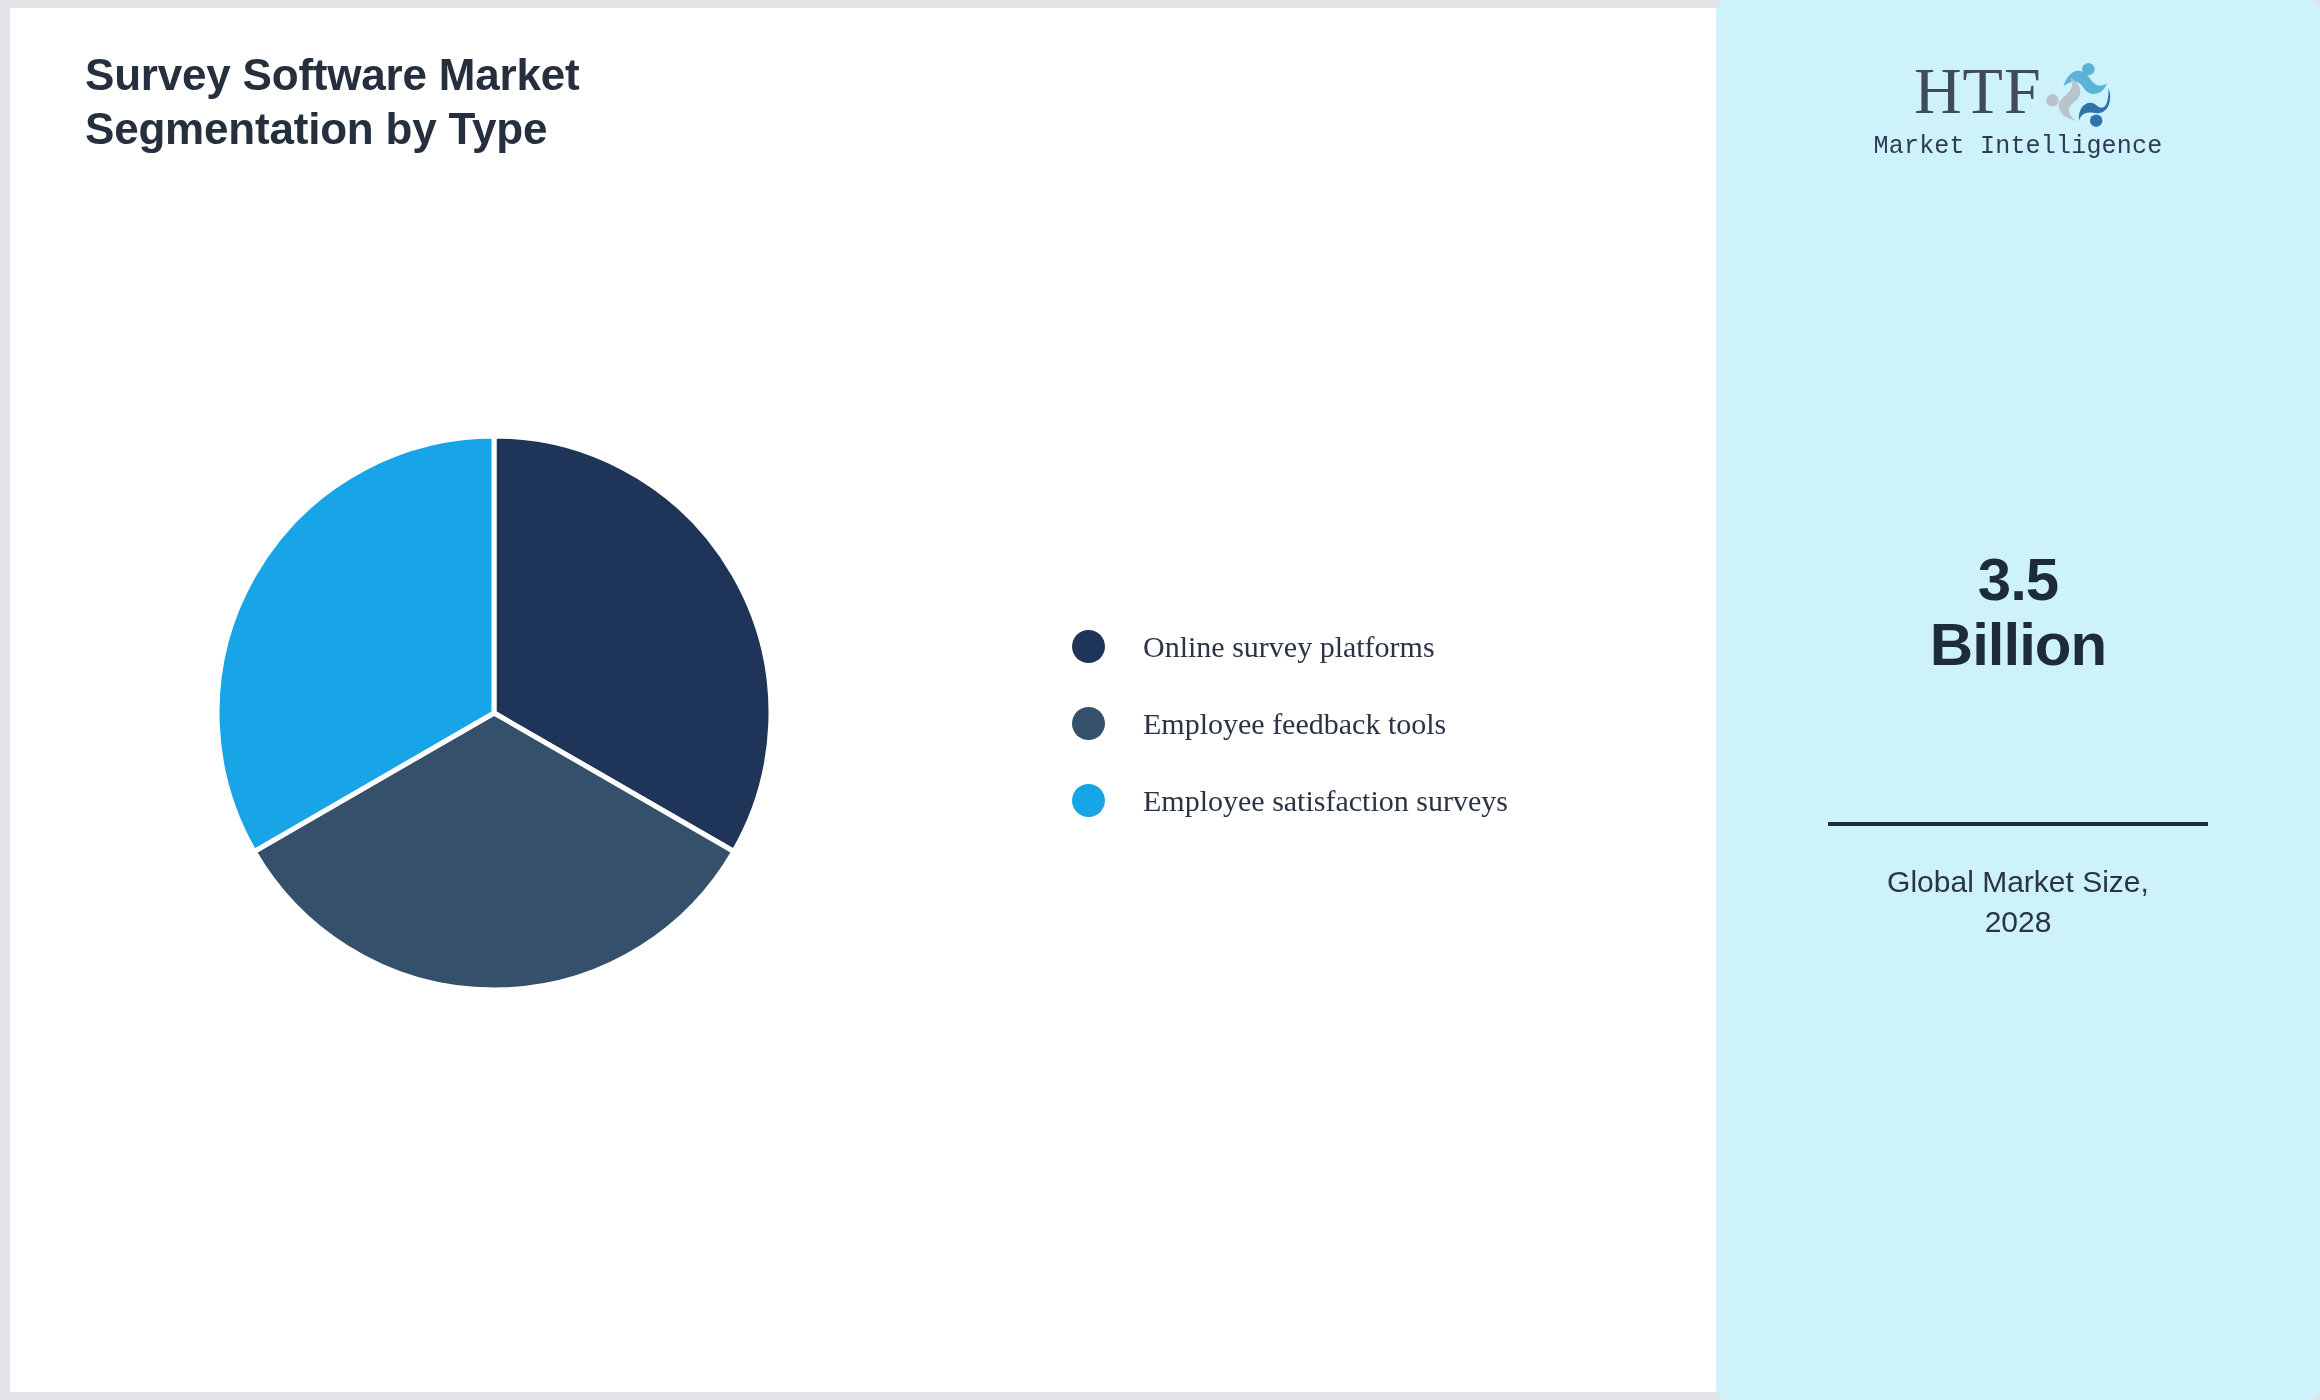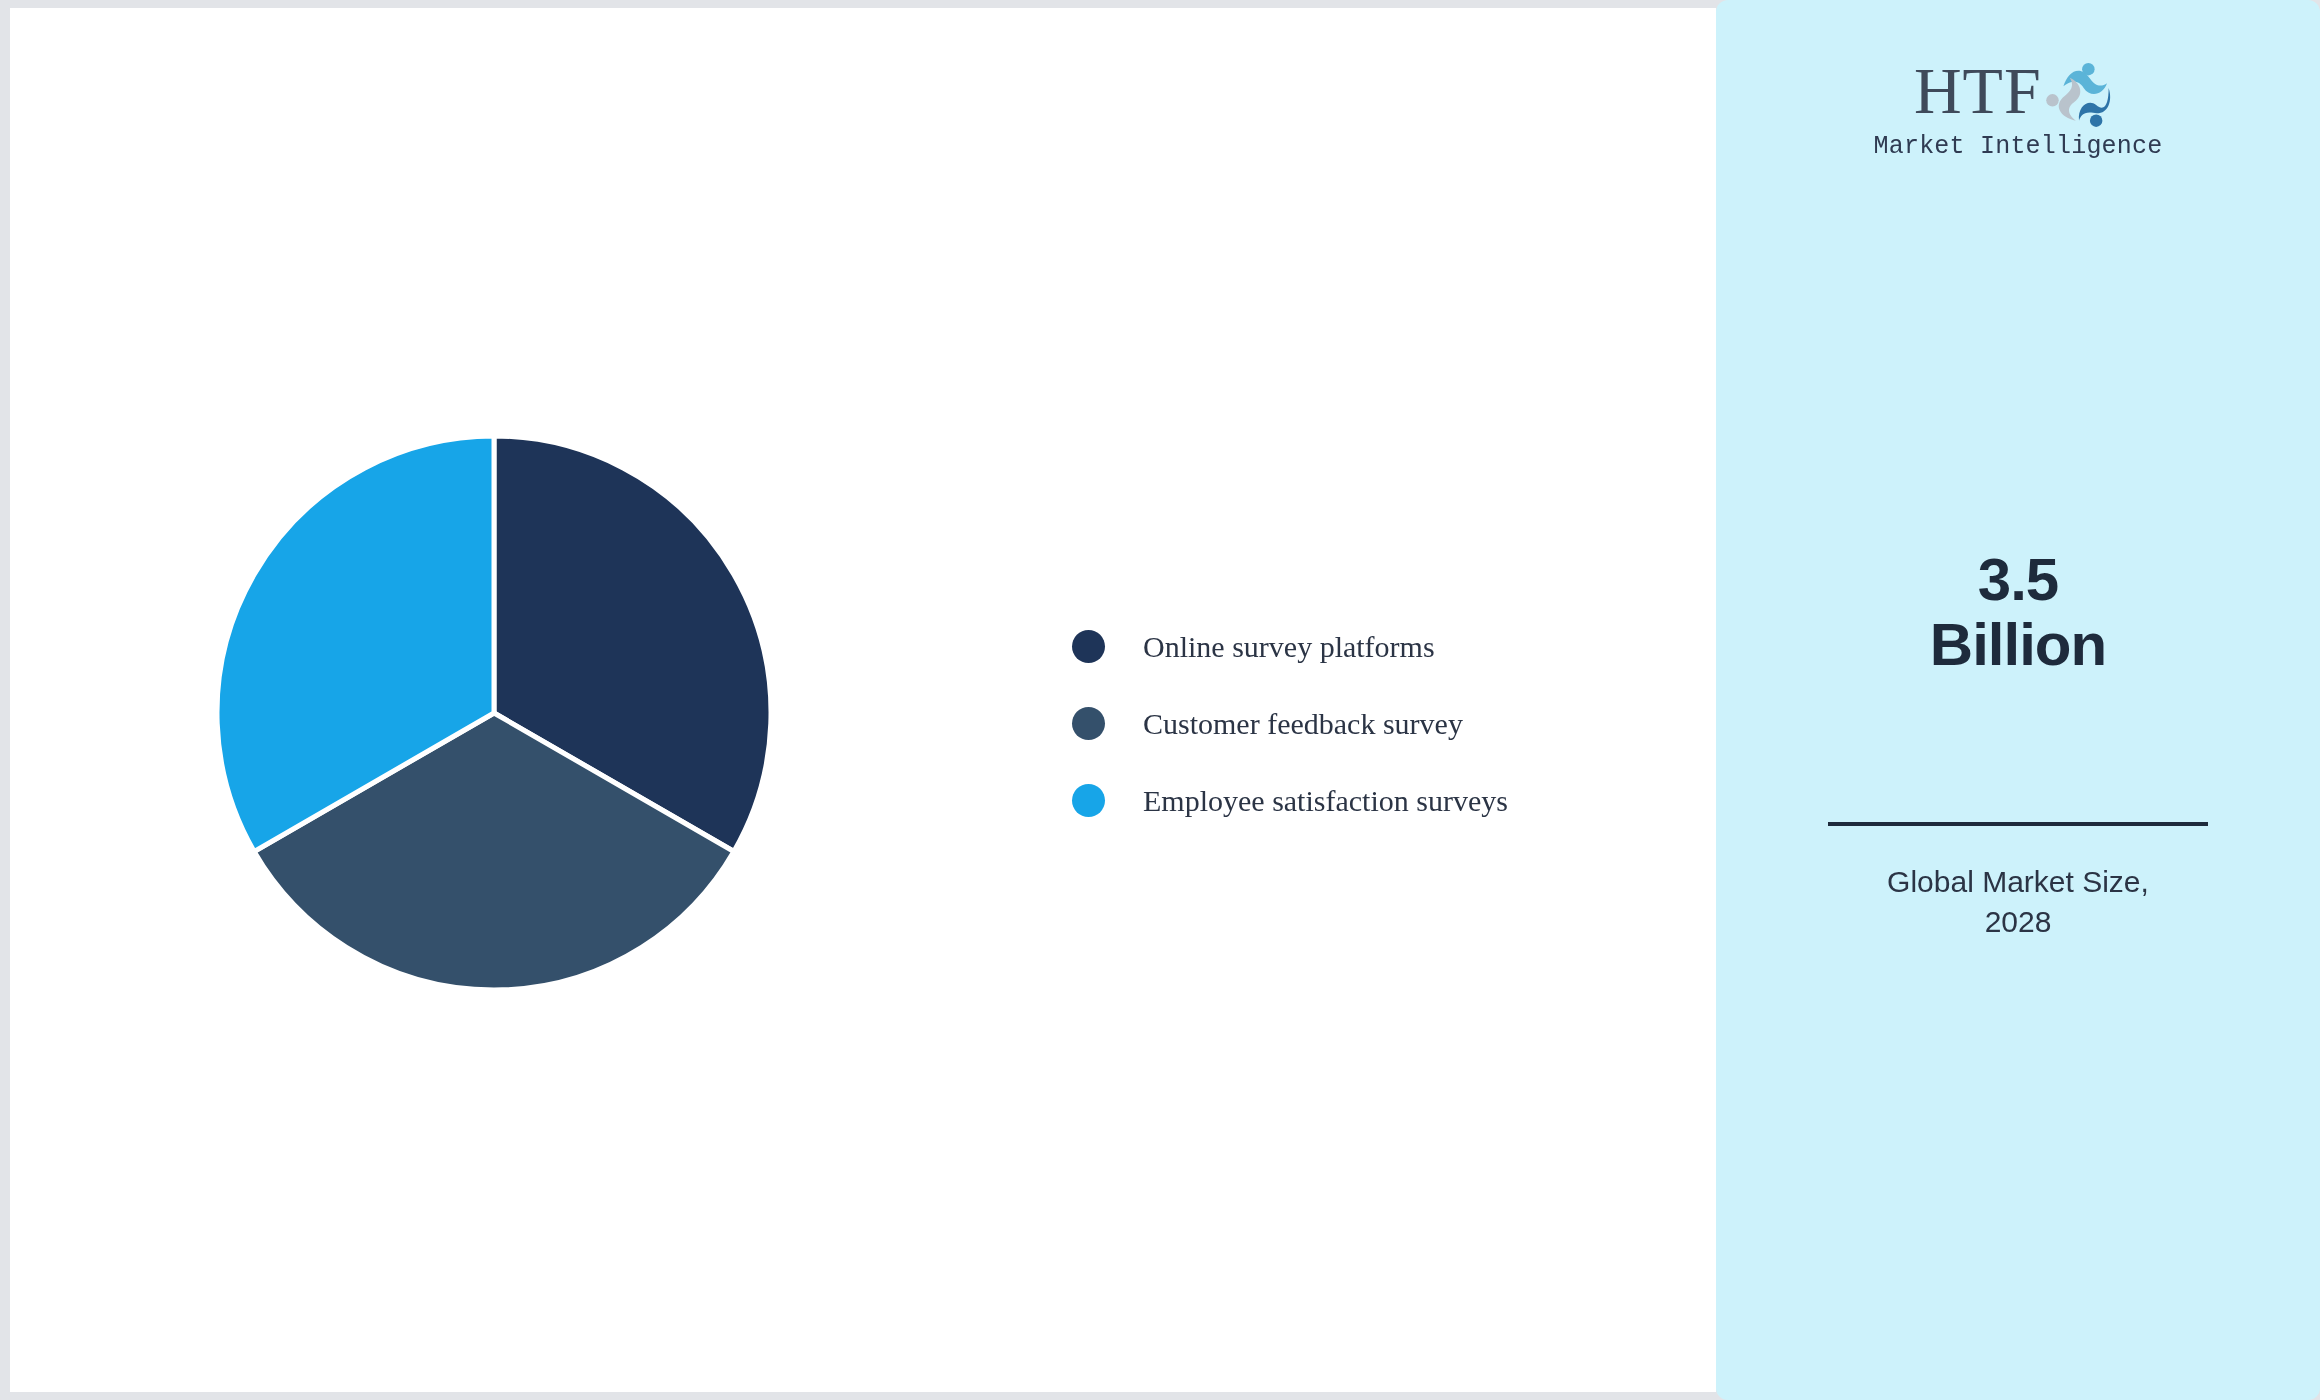--- a/index.html
+++ b/index.html
@@ -164,20 +164,24 @@
   }
   .stat-caption .line { display: block; }
 </style>
 </head>
 <body>
 
 <div class="canvas">
 
   <div class="main-panel">
 
+    <div class="chart-title">
+      <span class="line">Survey Software Market</span>
+      <span class="line">Segmentation by Type</span>
+    </div>
 
     <div class="pie-wrap">
       <svg class="pie-svg" viewBox="0 0 580 580">
         <g transform="translate(286,295)">
 
           <path d="M 0 0 L 0 -277 A 277 277 0 0 1 239.889 138.5 Z" fill="#1e3458" stroke="#ffffff" stroke-width="5"></path>
 
           <path d="M 0 0 L 239.889 138.5 A 277 277 0 0 1 -239.889 138.5 Z" fill="#34506b" stroke="#ffffff" stroke-width="5"></path>
 
           <path d="M 0 0 L -239.889 138.5 A 277 277 0 0 1 0 -277 Z" fill="#17a5e8" stroke="#ffffff" stroke-width="5"></path>
@@ -187,21 +191,21 @@
 
     <div class="legend">
 
       <div class="legend-row">
         <span class="legend-dot" style="background:#1e3458"></span>
         <span class="legend-label">Online survey platforms</span>
       </div>
 
       <div class="legend-row">
         <span class="legend-dot" style="background:#34506b"></span>
-        <span class="legend-label">Customer feedback survey</span>
+        <span class="legend-label">Employee feedback tools</span>
       </div>
 
       <div class="legend-row">
         <span class="legend-dot" style="background:#17a5e8"></span>
         <span class="legend-label">Employee satisfaction surveys</span>
       </div>
 
     </div>
   </div>
 

